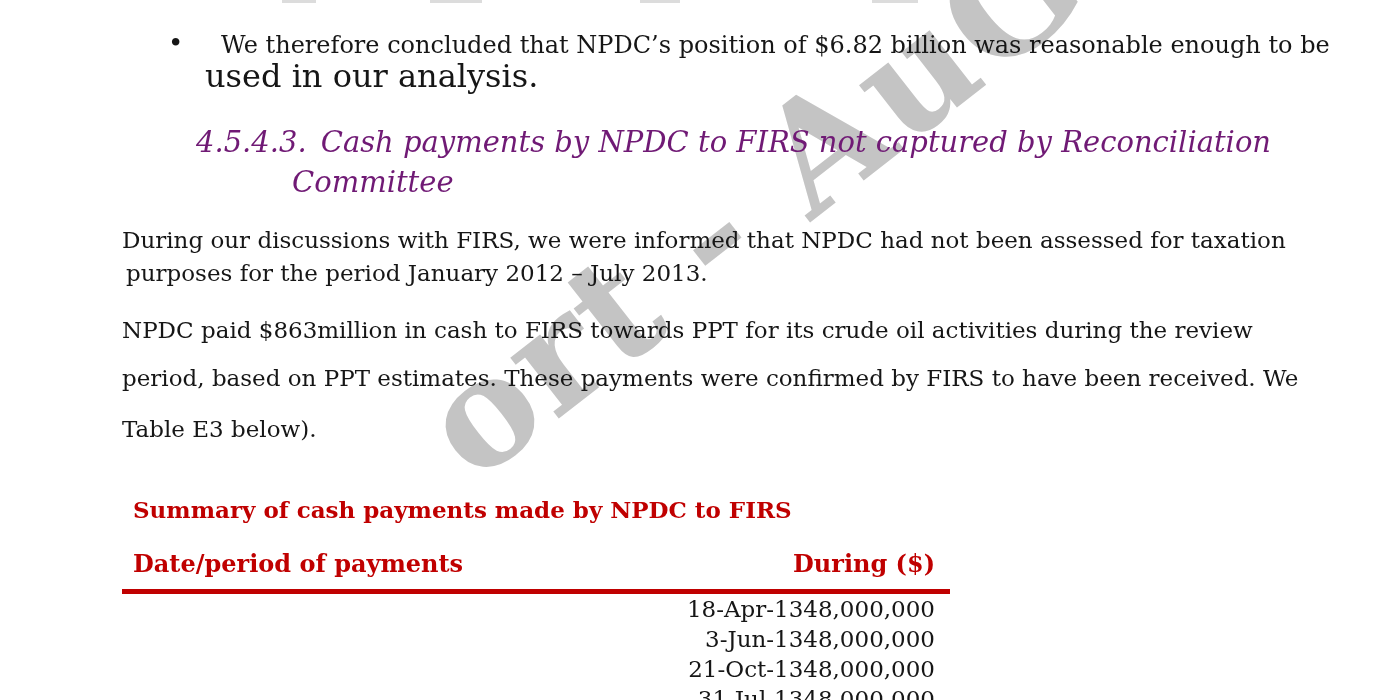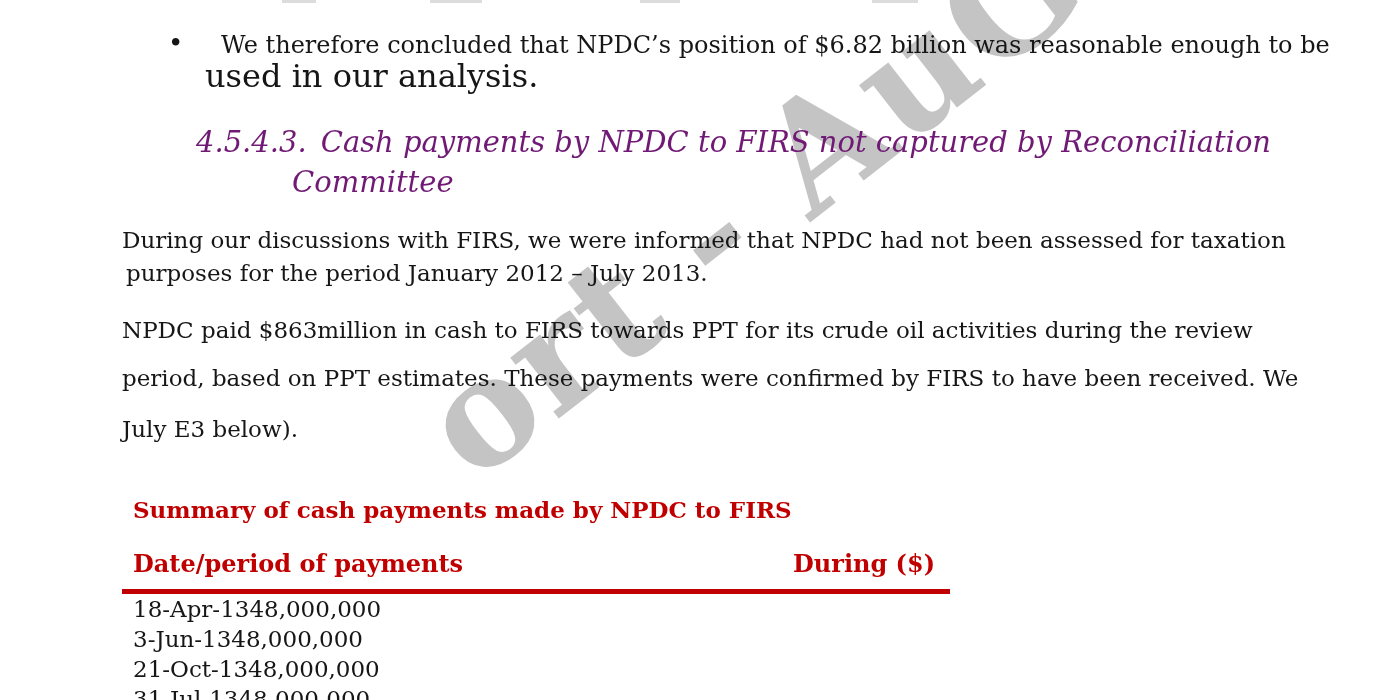--- a/index.html
+++ b/index.html
@@ -62,21 +62,21 @@
 
   
   .tbl{position:absolute;left:122px;top:549px;width:828px;z-index:2;}
   .tbl-header{
     display:flex;justify-content:space-between;
     font-size:24px;font-weight:700;color:#c00000;
     padding:0 15px 11px 11px;
     border-bottom:5px solid #c00000;
   }
   .tbl-row{
-    display:flex;justify-content:flex-start;
+    display:flex;justify-content:flex-end;
     font-size:23px;line-height:30px;
     padding:0 15px 0 11px;
   }
   .tbl-row:first-of-type{margin-top:6px;}
   .cell-amount{text-align:right;}
 </style>
 </head>
 <body>
 
 <div class="page">
@@ -95,21 +95,21 @@
   <div class="layer heading h-line1">
     <span class="h-num">4.5.4.3.</span><span>Cash payments by NPDC to FIRS not captured by Reconciliation</span>
   </div>
   <div class="layer heading h-line2">Committee</div>
 
   <div class="layer body-line p1-l1">During our discussions with FIRS, we were informed that NPDC had not been assessed for taxation</div>
   <div class="layer body-line p1-l2">purposes for the period January 2012 – July 2013.</div>
 
   <div class="layer body-line p2-l1">NPDC paid $863million in cash to FIRS towards PPT for its crude oil activities during the review</div>
   <div class="layer body-line p2-l2">period, based on PPT estimates. These payments were confirmed by FIRS to have been received. We</div>
-  <div class="layer body-line p2-l4">July E3 below).</div>
+  <div class="layer body-line p2-l4">Table E3 below).</div>
 
   <div class="layer caption">Summary of cash payments made by NPDC to FIRS</div>
 
   <div class="tbl">
     <div class="tbl-header">
       <span class="cell-date">Date/period of payments</span>
       <span class="cell-amount">During ($)</span>
     </div>
     <div class="tbl-row">
       <span class="cell-date">18-Apr-13</span>

